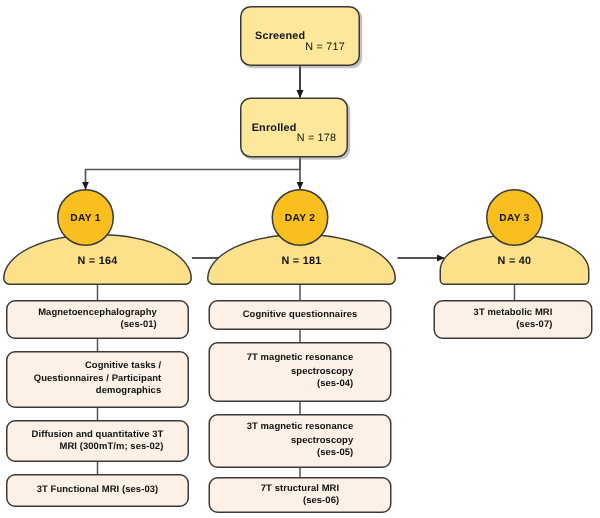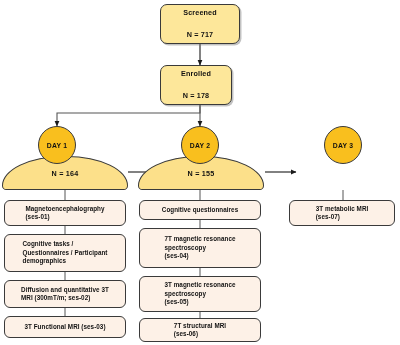--- a/index.html
+++ b/index.html
@@ -27,41 +27,41 @@
     left: 0; top: 0;
     width: 400px;
     height: 345px;
     z-index: 1;
   }
   
   .node {
     position: absolute;
     box-sizing: border-box;
     display: flex;
-    flex-direction: column;
+    flex-direction: row;
     align-items: center;
     justify-content: center;
-    text-align: left;
+    text-align: right;
     z-index: 2;
   }
   .top-box {
     background: #fde79a;
     border: 1px solid #3a3a3a;
     border-radius: 7px;
     box-shadow: 1.5px 1.5px 0 rgba(120,120,120,0.45);
   }
   .top-box .label {
     font-size: 7.2px;
     font-weight: bold;
     letter-spacing: 0.15px;
     line-height: 1.1;
   }
   .top-box .count {
     font-size: 7.2px;
-    font-weight: bold;
+    font-weight: normal;
     letter-spacing: 0.15px;
     margin-top: 14px;
     line-height: 1.1;
   }
   
   .dome {
     position: absolute;
     background: #fce08a;
     border: 1px solid #3a3a3a;
     border-top-left-radius: 70px 34px;
@@ -174,21 +174,21 @@
   </div>
   <div class="node detail-box" style="left:4px; top:280px; width:122px; height:28px;">
     <div class="dtext">Diffusion and quantitative 3T
 MRI (300mT/m; ses-02)</div>
   </div>
   <div class="node detail-box" style="left:4px; top:316px; width:122px; height:22px;">
     <div class="dtext">3T Functional MRI (ses-03)</div>
   </div>
 
   <div class="dome" style="left:138px; top:156px; width:126px; height:34px;">
-    <div class="dome-count">N = 155</div>
+    <div class="dome-count">N = 181</div>
   </div>
   <div class="daycircle" style="left:181px; top:126px; width:38px; height:38px;">
     <span>DAY 2</span>
   </div>
 
   <div class="node detail-box" style="left:139px; top:200px; width:122px; height:20px;">
     <div class="dtext">Cognitive questionnaires</div>
   </div>
   <div class="node detail-box" style="left:139px; top:228px; width:122px; height:40px;">
     <div class="dtext">7T magnetic resonance
@@ -198,20 +198,23 @@
   <div class="node detail-box" style="left:139px; top:276px; width:122px; height:36px;">
     <div class="dtext">3T magnetic resonance
 spectroscopy
 (ses-05)</div>
   </div>
   <div class="node detail-box" style="left:139px; top:318px; width:122px; height:24px;">
     <div class="dtext">7T structural MRI
 (ses-06)</div>
   </div>
 
+  <div class="dome" style="left:293px; top:156px; width:100px; height:34px;">
+    <div class="dome-count">N = 40</div>
+  </div>
   <div class="daycircle" style="left:324px; top:126px; width:38px; height:38px;">
     <span>DAY 3</span>
   </div>
 
   <div class="node detail-box" style="left:289px; top:200px; width:106px; height:26px;">
     <div class="dtext">3T metabolic MRI
 (ses-07)</div>
   </div>
 
 </div>

